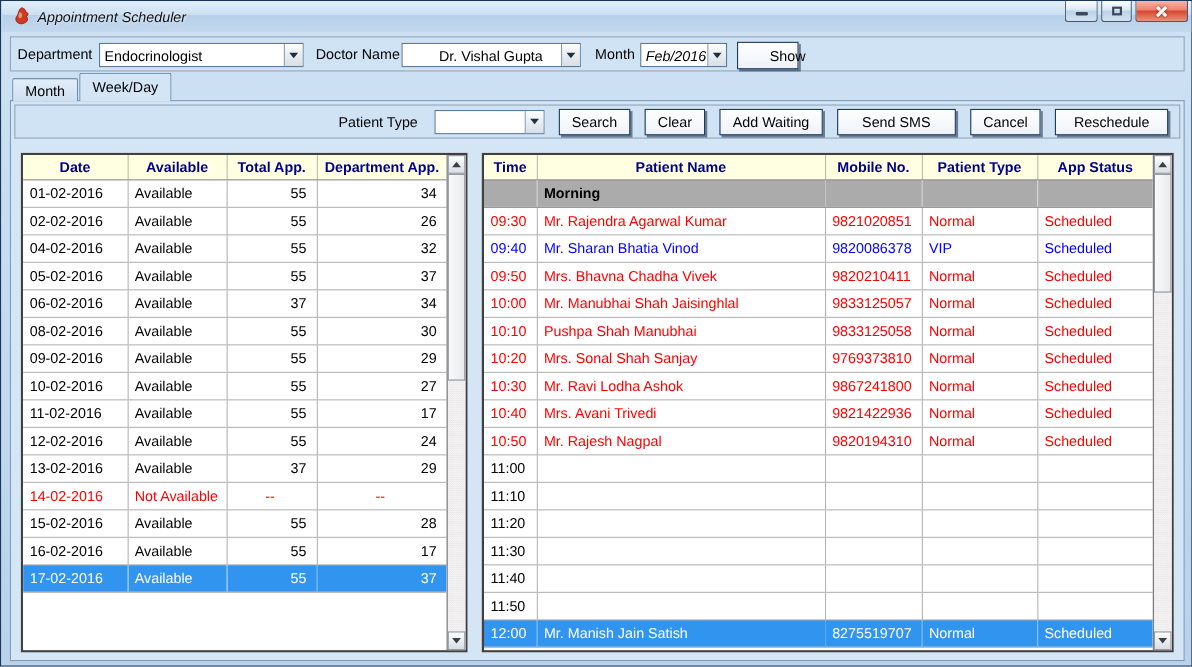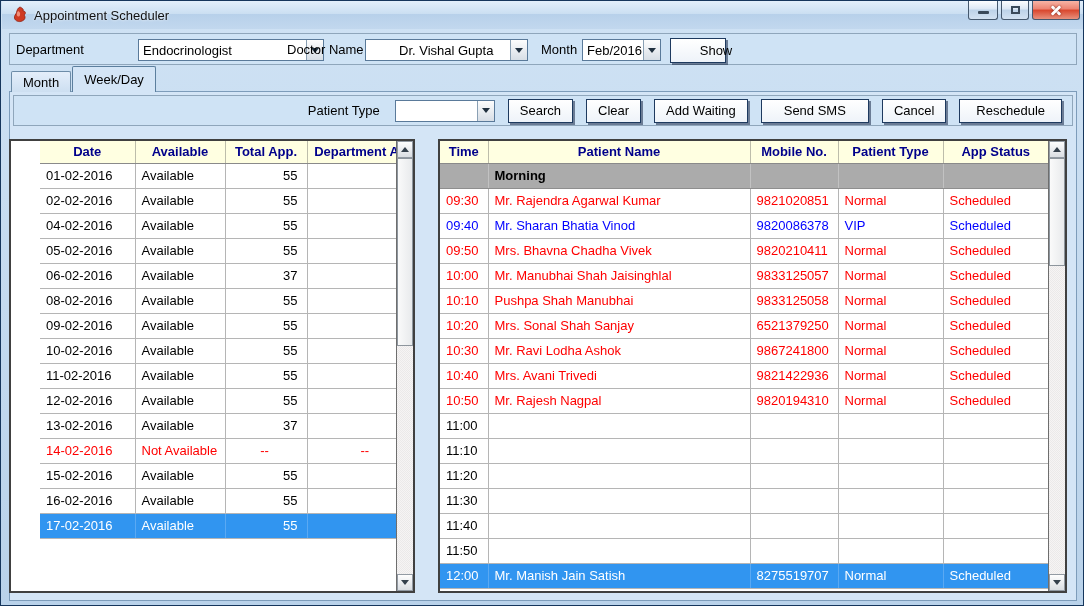--- a/index.html
+++ b/index.html
@@ -4,21 +4,21 @@
 <style>
   * { box-sizing: border-box; margin: 0; padding: 0; }
   html,body { width:1084px; height:606px; font-family:"Liberation Sans",sans-serif; }
   .window {
     position:relative; width:1084px; height:606px;
     border:1px solid #16365c; background:linear-gradient(#cfe2f4,#b9d2ea);
     overflow:hidden;
   }
   
   .titlebar { position:absolute; left:1px; top:0; width:1082px; height:28px;
-    background:linear-gradient(#e3effb,#cbdff2 45%,#b7d0ea 46%,#c2d8ee); }
+    background:linear-gradient(#e3effb,#cbdff2 45%,#b7d0ea 46%,#c2d8ee);font-style:italic; }
   .app-icon { position:absolute; left:9px; top:5px; width:18px; height:18px; }
   .title-text { position:absolute; left:32px; top:7px; font-size:13px; color:#111;
     text-shadow:0 0 3px #fff; }
   .winbtn { position:absolute; top:0; height:19px; border:1px solid #45586d;
     border-top:none; border-radius:0 0 3px 3px;
     background:linear-gradient(#fdfeff,#dce8f5 45%,#bcd2e8 50%,#d3e2f2);
     display:flex; align-items:center; justify-content:center; }
   .btn-min { left:966px; width:30px; }
   .btn-max { left:999px; width:28px; }
   .btn-close { left:1030px; width:48px;
@@ -59,21 +59,21 @@
   
   .actionbar { position:absolute; left:12px; top:94px; width:1060px; height:31px;
     border:1px solid #8fa6bb; background:#cfe3f5;
     display:flex; align-items:center; justify-content:flex-end; gap:13px; padding-right:10px; }
   .actionbar .pt-label { font-size:13px; color:#000; }
   .pt-combo { position:static; width:100px; height:22px; margin-left:2px; }
   .abtn { height:24px; padding:0 11px; }
   
   .gridbox { position:absolute; top:138px; height:454px; border:2px solid #404040;
     background:#fff; display:flex; }
-  .gridbox.left { left:8px; width:406px;padding-left:29px; }
+  .gridbox.left { left:18px; width:406px; }
   .gridbox.right { left:437px; width:629px; }
   .cells { flex:1; overflow:hidden; background:#fff; }
   table { border-collapse:collapse; table-layout:fixed; width:100%; }
   th { height:22px; background:#ffffe1; color:#00008b; font-weight:bold; font-size:13px;
     border-right:1px solid #bdbdaa; border-bottom:1px solid #8a8a8a; text-align:center; }
   th:last-child { border-right:none; }
   td { height:25px; font-size:13px; color:#000; background:transparent;
     border-right:1px solid #b5b5b5; border-bottom:1px solid #b5b5b5;
     padding:0 4px 0 6px; white-space:nowrap; overflow:hidden; }
   td:last-child { border-right:none; }
@@ -124,35 +124,35 @@
     <div class="winbtn btn-close">
         <span class="glyph-close">
           <i></i>
           <i></i>
         </span>
       </div>
   </div>
 
   <div class="toolbar1">
     <span class="ctl-label" style="left:6px">Department</span>
-    <div class="combo" style="left:80px; width:186px;margin-left:48px;">
+    <div class="combo" style="left:80px; width:186px;">
       <span class="val">Endocrinologist</span>
       <span class="drop">
           <span class="tri-down"></span>
         </span>
     </div>
     <span class="ctl-label" style="left:277px">Doctor Name</span>
     <div class="combo" style="left:355px; width:163px;padding-left:29px;">
       <span class="val">Dr. Vishal Gupta</span>
       <span class="drop">
           <span class="tri-down"></span>
         </span>
     </div>
     <span class="ctl-label" style="left:531px">Month</span>
-    <div class="combo" style="left:572px; width:79px;">
+    <div class="combo" style="left:572px; width:79px;font-style:italic;">
       <span class="val">Feb/2016</span>
       <span class="drop">
           <span class="tri-down"></span>
         </span>
     </div>
     <button class="push-btn show-btn">Show</button>
   </div>
 
   <div class="tabstrip">
     <div class="tab">Month</div>
@@ -356,21 +356,21 @@
             <tr class="r-red">
               <td class="c-l">10:10</td>
               <td class="c-l name-cell">Pushpa Shah Manubhai</td>
               <td class="c-l">9833125058</td>
               <td class="c-l">Normal</td>
               <td class="c-l">Scheduled</td>
             </tr>
             <tr class="r-red">
               <td class="c-l">10:20</td>
               <td class="c-l name-cell">Mrs. Sonal Shah Sanjay</td>
-              <td class="c-l">6521379250</td>
+              <td class="c-l">9769373810</td>
               <td class="c-l">Normal</td>
               <td class="c-l">Scheduled</td>
             </tr>
             <tr class="r-red">
               <td class="c-l">10:30</td>
               <td class="c-l name-cell">Mr. Ravi Lodha Ashok</td>
               <td class="c-l">9867241800</td>
               <td class="c-l">Normal</td>
               <td class="c-l">Scheduled</td>
             </tr>

